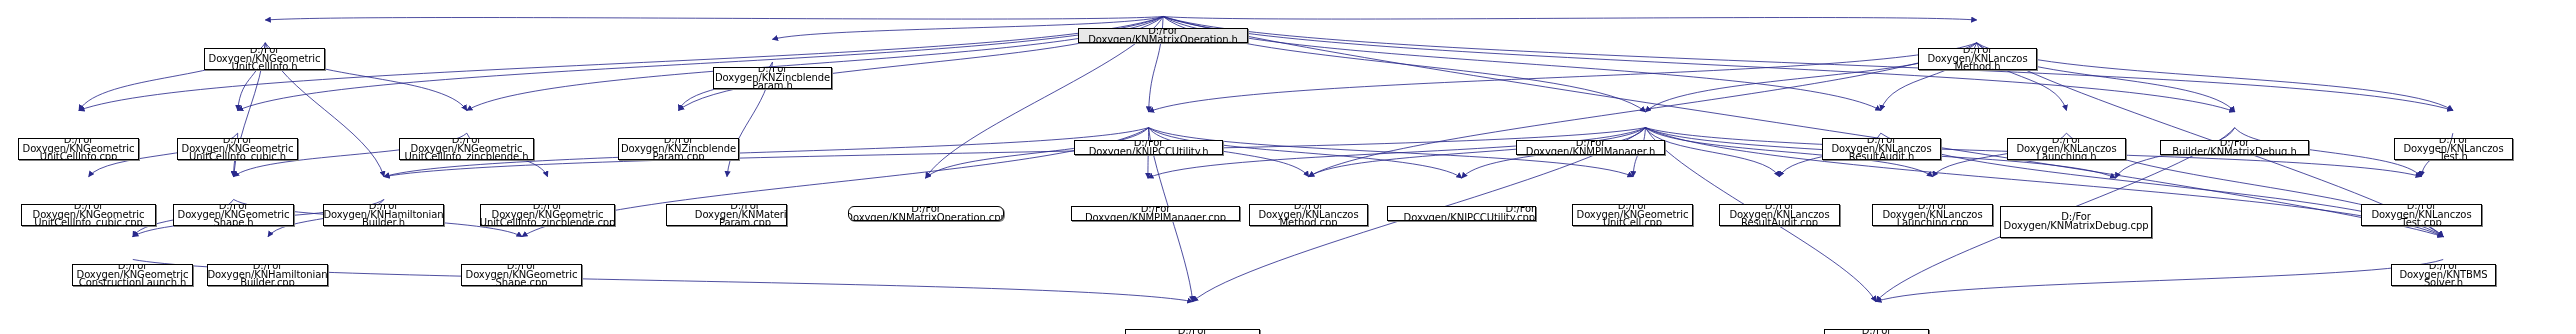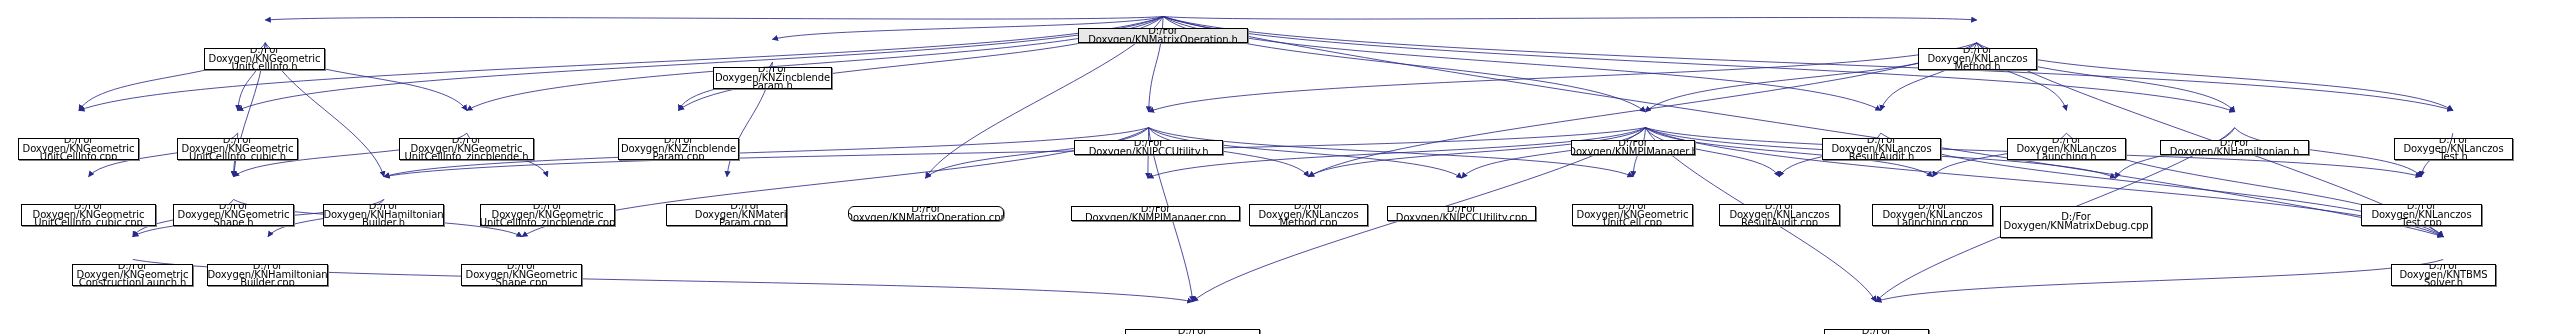--- a/index.html
+++ b/index.html
@@ -120,43 +120,43 @@
 Method.h</div>
       <div class="node" style="left: 18px; top: 111px; width: 121px; height: 22px;">D:/For Doxygen/KNGeometric
 UnitCellInfo.cpp</div>
       <div class="node" style="left: 177px; top: 111px; width: 121px; height: 22px;">D:/For Doxygen/KNGeometric
 UnitCellInfo_cubic.h</div>
       <div class="node" style="left: 399px; top: 111px; width: 135px; height: 22px;">D:/For Doxygen/KNGeometric
 UnitCellInfo_zincblende.h</div>
       <div class="node" style="left: 618px; top: 111px; width: 121px; height: 22px;">D:/For Doxygen/KNZincblende
 Param.cpp</div>
       <div class="node" style="left: 1074px; top: 113px; width: 149px; height: 15px;">D:/For Doxygen/KNIPCCUtility.h</div>
-      <div class="node" style="left: 1571px; top: 113px; width: 124px; height: 15px;">D:/For Doxygen/KNMPIManager.h</div>
+      <div class="node" style="left: 1516px; top: 113px; width: 149px; height: 15px;">D:/For Doxygen/KNMPIManager.h</div>
       <div class="node" style="left: 1822px; top: 111px; width: 119px; height: 22px;">D:/For Doxygen/KNLanczos
 ResultAudit.h</div>
       <div class="node" style="left: 2007px; top: 111px; width: 119px; height: 22px;">D:/For Doxygen/KNLanczos
 Launching.h</div>
-      <div class="node" style="left: 2160px; top: 113px; width: 149px; height: 15px;">D:/For Doxygen/KNHamiltonian.h</div>
+      <div class="node" style="left: 2160px; top: 113px; width: 149px; height: 15px;">D:/For Builder/KNMatrixDebug.h</div>
       <div class="node" style="left: 2394px; top: 111px; width: 119px; height: 22px;">D:/For Doxygen/KNLanczos
 Test.h</div>
       <div class="node" style="left: 21px; top: 177px; width: 135px; height: 22px;">D:/For Doxygen/KNGeometric
 UnitCellInfo_cubic.cpp</div>
       <div class="node" style="left: 173px; top: 177px; width: 121px; height: 22px;">D:/For Doxygen/KNGeometric
 Shape.h</div>
       <div class="node" style="left: 323px; top: 177px; width: 121px; height: 22px;">D:/For Doxygen/KNHamiltonian
 Builder.h</div>
       <div class="node" style="left: 480px; top: 177px; width: 135px; height: 22px;">D:/For Doxygen/KNGeometric
 UnitCellInfo_zincblende.cpp</div>
       <div class="node" style="left: 666px; top: 177px; width: 121px; height: 22px; padding-left: 37px;">D:/For Doxygen/KNMaterial
 Param.cpp</div>
       <div class="node" style="left: 848px; top: 179px; width: 156px; height: 15px; border-radius: 6px;">D:/For Doxygen/KNMatrixOperation.cpp</div>
       <div class="node" style="left: 1071px; top: 179px; width: 169px; height: 15px;">D:/For Doxygen/KNMPIManager.cpp</div>
       <div class="node" style="left: 1249px; top: 177px; width: 119px; height: 22px;">D:/For Doxygen/KNLanczos
 Method.cpp</div>
-      <div class="node" style="left: 1387px; top: 179px; width: 149px; height: 15px;">D:/For Doxygen/KNIPCCUtility.cpp</div>
+      <div class="node" style="left: 1387px; top: 179px; width: 149px; height: 15px; text-align: right;">D:/For Doxygen/KNIPCCUtility.cpp</div>
       <div class="node" style="left: 1572px; top: 177px; width: 121px; height: 22px;">D:/For Doxygen/KNGeometric
 UnitCell.cpp</div>
       <div class="node" style="left: 1719px; top: 177px; width: 121px; height: 22px;">D:/For Doxygen/KNLanczos
 ResultAudit.cpp</div>
       <div class="node" style="left: 1872px; top: 177px; width: 121px; height: 22px;">D:/For Doxygen/KNLanczos
 Launching.cpp</div>
       <div class="node" style="left: 2000px; top: 179px; width: 152px; height: 32px;">D:/For Doxygen/KNMatrixDebug.cpp</div>
       <div class="node" style="left: 2361px; top: 177px; width: 121px; height: 22px;">D:/For Doxygen/KNLanczos
 Test.cpp</div>
       <div class="node" style="left: 72px; top: 237px; width: 121px; height: 22px;">D:/For Doxygen/KNGeometric

